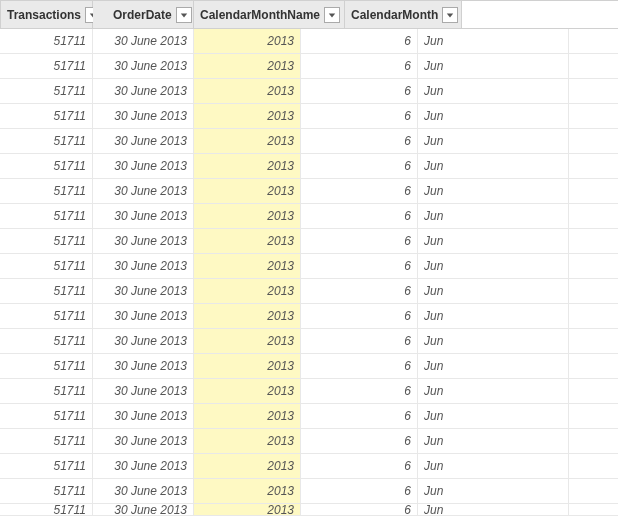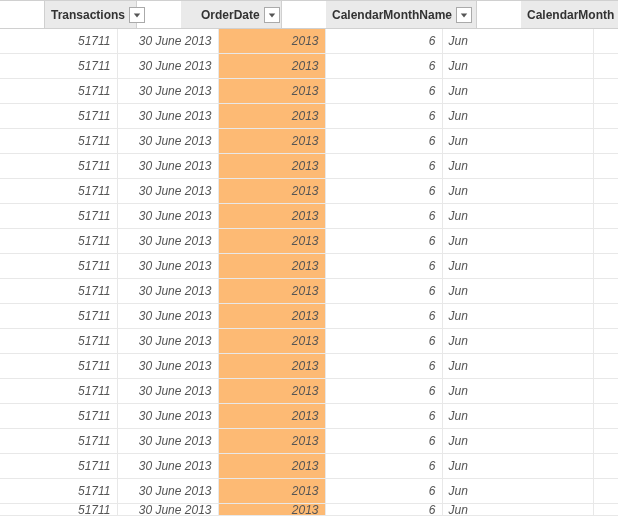--- a/index.html
+++ b/index.html
@@ -27,21 +27,20 @@
       background: #eaeaea;
       border-right: 1px solid #d0d0d0;
       display: flex;
       align-items: center;
       justify-content: space-between;
       padding: 0 4px 0 6px;
       height: 27px;
       color: #333;
       font-weight: 600;
       font-size: 12px;
-      margin-left: 44px;
     }
     .header-cell:first-child {
       border-left: 1px solid #d0d0d0;
     }
     .header-cell.selected {
       background: #f2c811;
       color: #000;
     }
     .dropdown-btn {
       width: 16px;
@@ -56,42 +55,41 @@
       margin-left: 4px;
     }
     .dropdown-btn svg {
       width: 8px;
       height: 8px;
     }
     .data-row {
       display: flex;
       height: 25px;
       border-bottom: 1px solid #e8e8e8;
-      justify-content: center;
     }
     .data-cell {
       border-right: 1px solid #e8e8e8;
       display: flex;
       align-items: center;
       padding: 0 6px;
       color: #555;
       font-style: italic;
       font-size: 12px;
       overflow: hidden;
       white-space: nowrap;
     }
     .data-cell.right {
       justify-content: flex-end;
     }
     .data-cell.left {
       justify-content: flex-start;
       font-style: italic;
     }
     .data-cell.selected-col {
-      background: #fdba74;
+      background: #fef9c3;
     }
     .col-0 { width: 93px; }
     .col-1 { width: 101px; padding-left: 20px; }
     .col-2 { width: 107px; }
     .col-3 { width: 117px; }
     .col-4 { width: 151px; }
     .partial-row {
       height: 12px;
     }
   </style>

